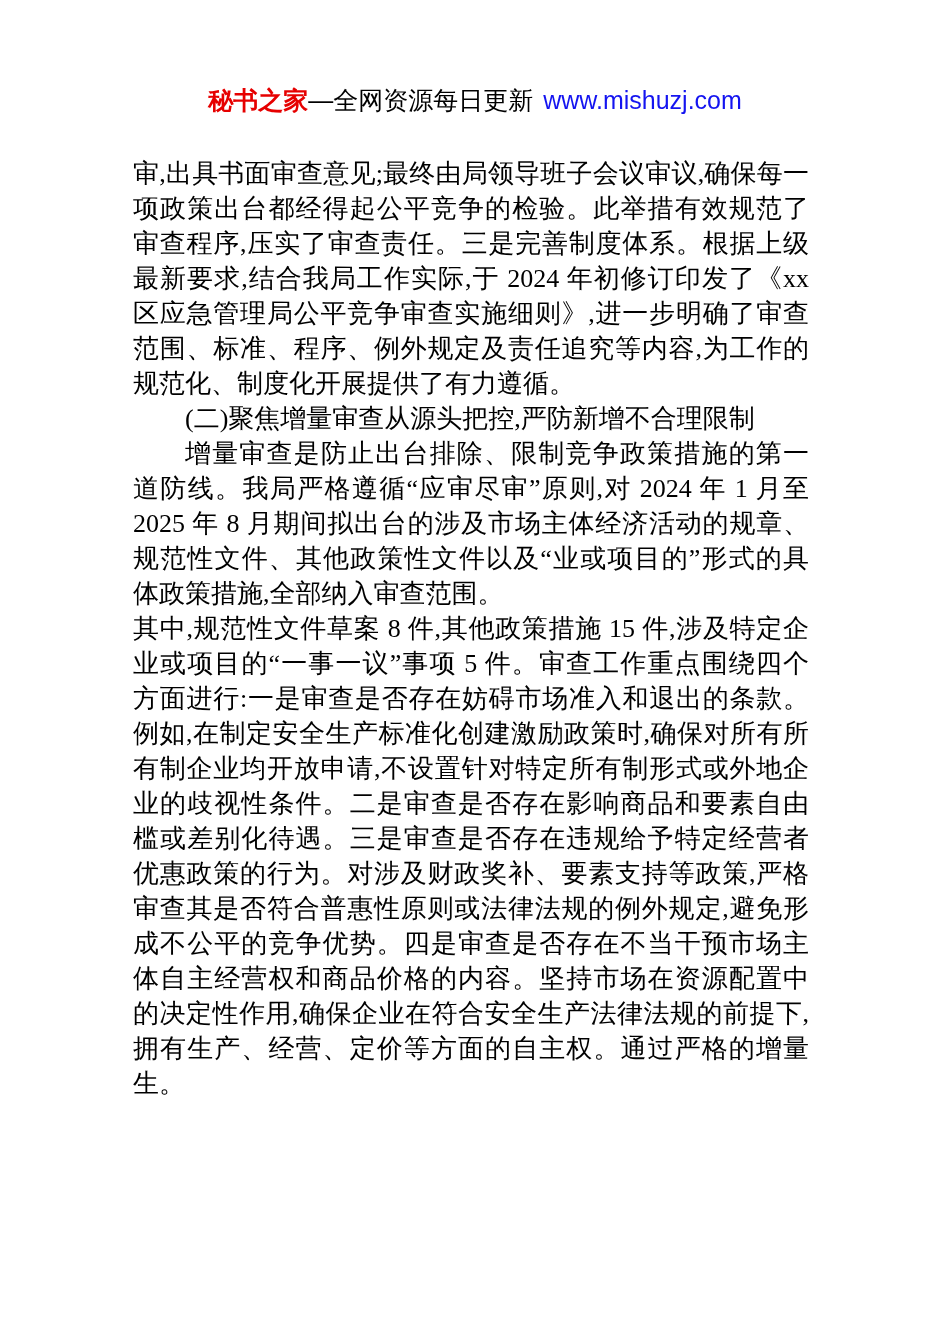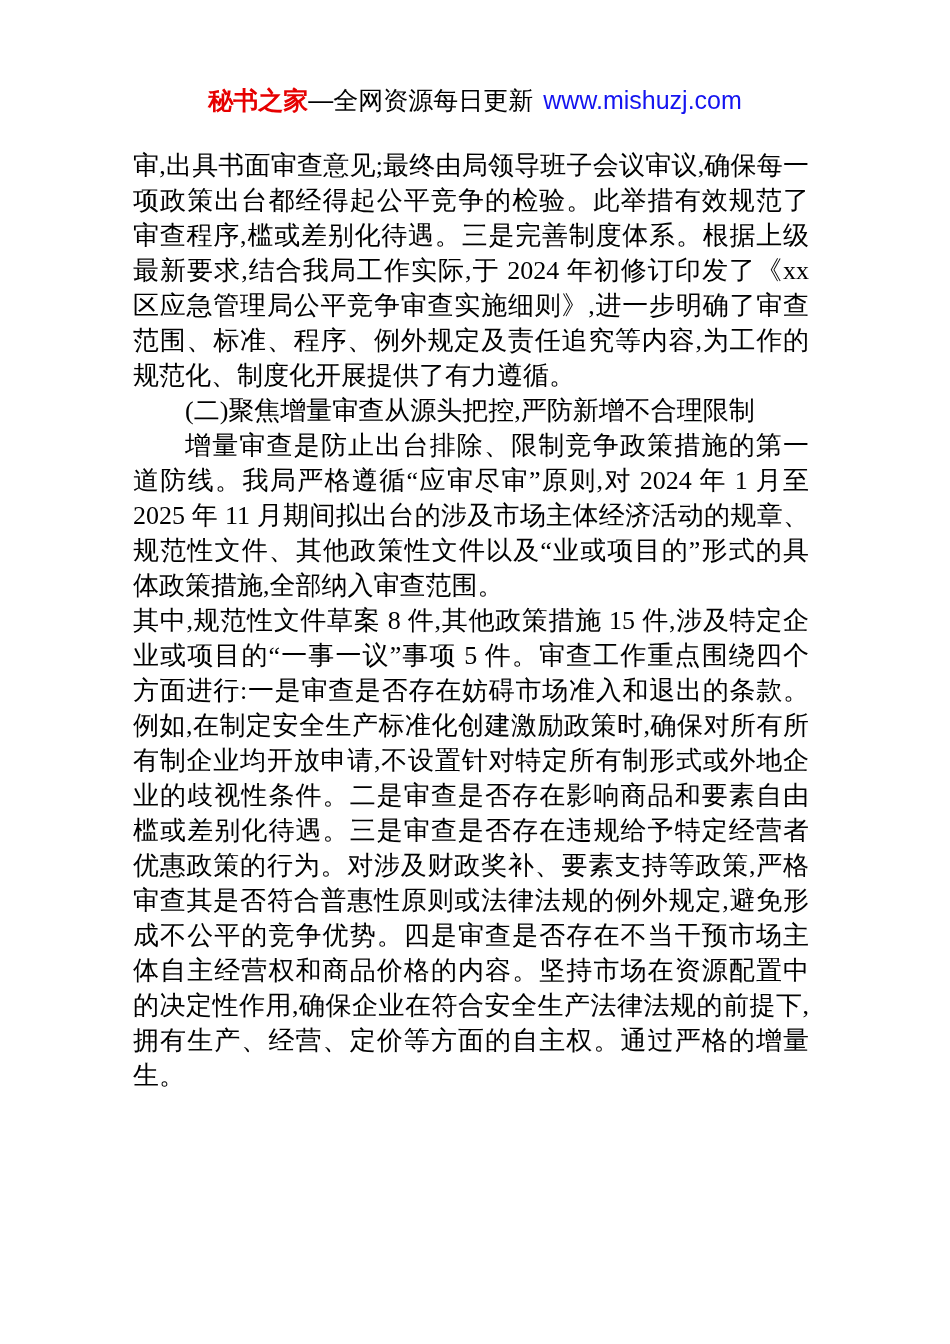--- a/index.html
+++ b/index.html
@@ -28,21 +28,21 @@
   }
   .tagline {
     color: #000000;
   }
   .url {
     color: #1414f0;
     margin-left: 10px;
   }
   .doc-body {
     width: 676px;
-    margin: 32px 0 0 133px;
+    margin: 40px 0 0 133px;
     font-size: 26px;
     line-height: 35px;
     color: #000000;
     font-family: "Liberation Serif", "DejaVu Serif", serif;
   }
   .doc-line {
     text-align: justify;
     text-align-last: justify;
     text-justify: inter-ideograph;
   }
@@ -54,29 +54,29 @@
   }
 </style>
 </head>
 <body>
 
 <div class="page">
   <div class="site-header"><span class="brand">秘书之家</span><span class="tagline">—全网资源每日更新</span><span class="url">www.mishuzj.com</span></div>
   <div class="doc-body">
       <div class="doc-line">审,出具书面审查意见;最终由局领导班子会议审议,确保每一</div>
       <div class="doc-line">项政策出台都经得起公平竞争的检验。此举措有效规范了</div>
-      <div class="doc-line">审查程序,槛或差别化待遇。三是完善制度体系。根据上级</div>
+      <div class="doc-line">审查程序,压实了审查责任。三是完善制度体系。根据上级</div>
       <div class="doc-line">最新要求,结合我局工作实际,于 2024 年初修订印发了《xx</div>
       <div class="doc-line">区应急管理局公平竞争审查实施细则》,进一步明确了审查</div>
       <div class="doc-line">范围、标准、程序、例外规定及责任追究等内容,为工作的</div>
       <div class="doc-line last">规范化、制度化开展提供了有力遵循。</div>
       <div class="doc-line indent last">(二)聚焦增量审查从源头把控,严防新增不合理限制</div>
       <div class="doc-line indent">增量审查是防止出台排除、限制竞争政策措施的第一</div>
       <div class="doc-line">道防线。我局严格遵循“应审尽审”原则,对 2024 年 1 月至</div>
-      <div class="doc-line">2025 年 11 月期间拟出台的涉及市场主体经济活动的规章、</div>
+      <div class="doc-line">2025 年 8 月期间拟出台的涉及市场主体经济活动的规章、</div>
       <div class="doc-line">规范性文件、其他政策性文件以及“业或项目的”形式的具</div>
       <div class="doc-line last">体政策措施,全部纳入审查范围。</div>
       <div class="doc-line">其中,规范性文件草案 8 件,其他政策措施 15 件,涉及特定企</div>
       <div class="doc-line">业或项目的“一事一议”事项 5 件。审查工作重点围绕四个</div>
       <div class="doc-line">方面进行:一是审查是否存在妨碍市场准入和退出的条款。</div>
       <div class="doc-line">例如,在制定安全生产标准化创建激励政策时,确保对所有所</div>
       <div class="doc-line">有制企业均开放申请,不设置针对特定所有制形式或外地企</div>
       <div class="doc-line">业的歧视性条件。二是审查是否存在影响商品和要素自由</div>
       <div class="doc-line">槛或差别化待遇。三是审查是否存在违规给予特定经营者</div>
       <div class="doc-line">优惠政策的行为。对涉及财政奖补、要素支持等政策,严格</div>

